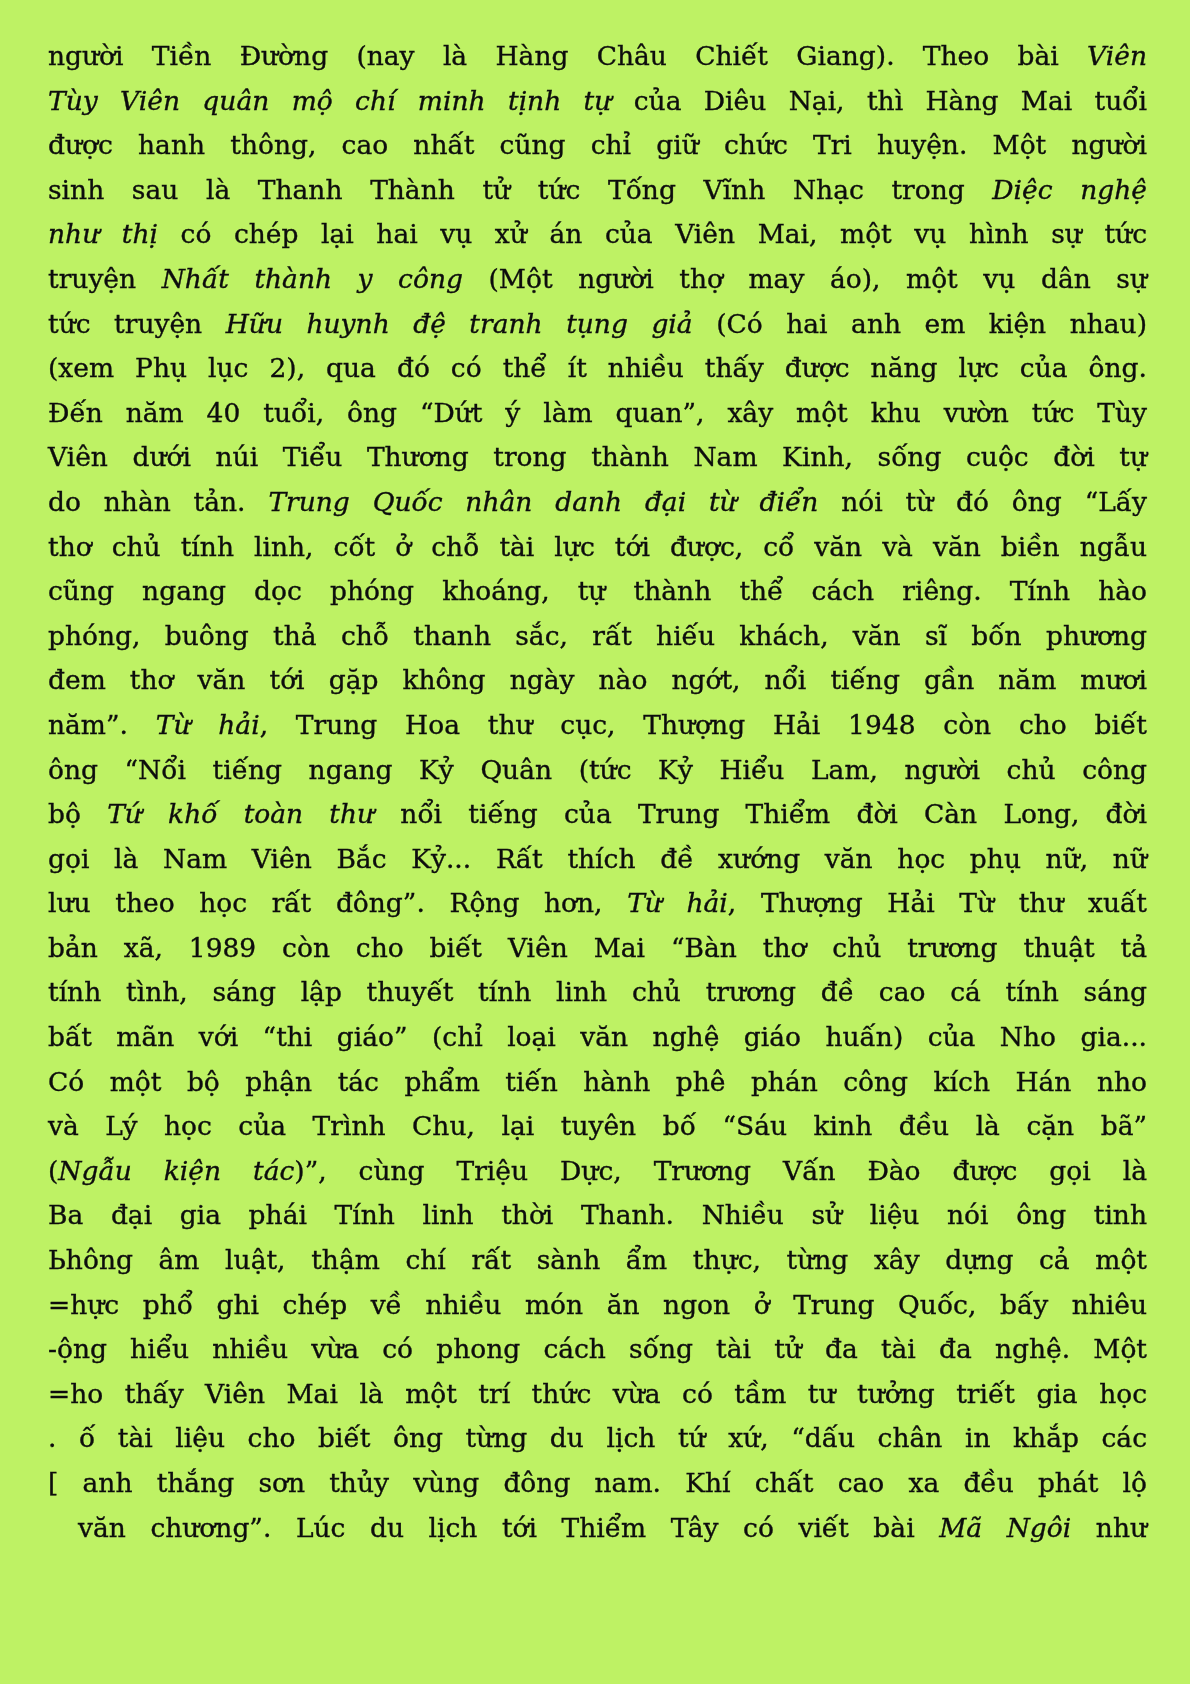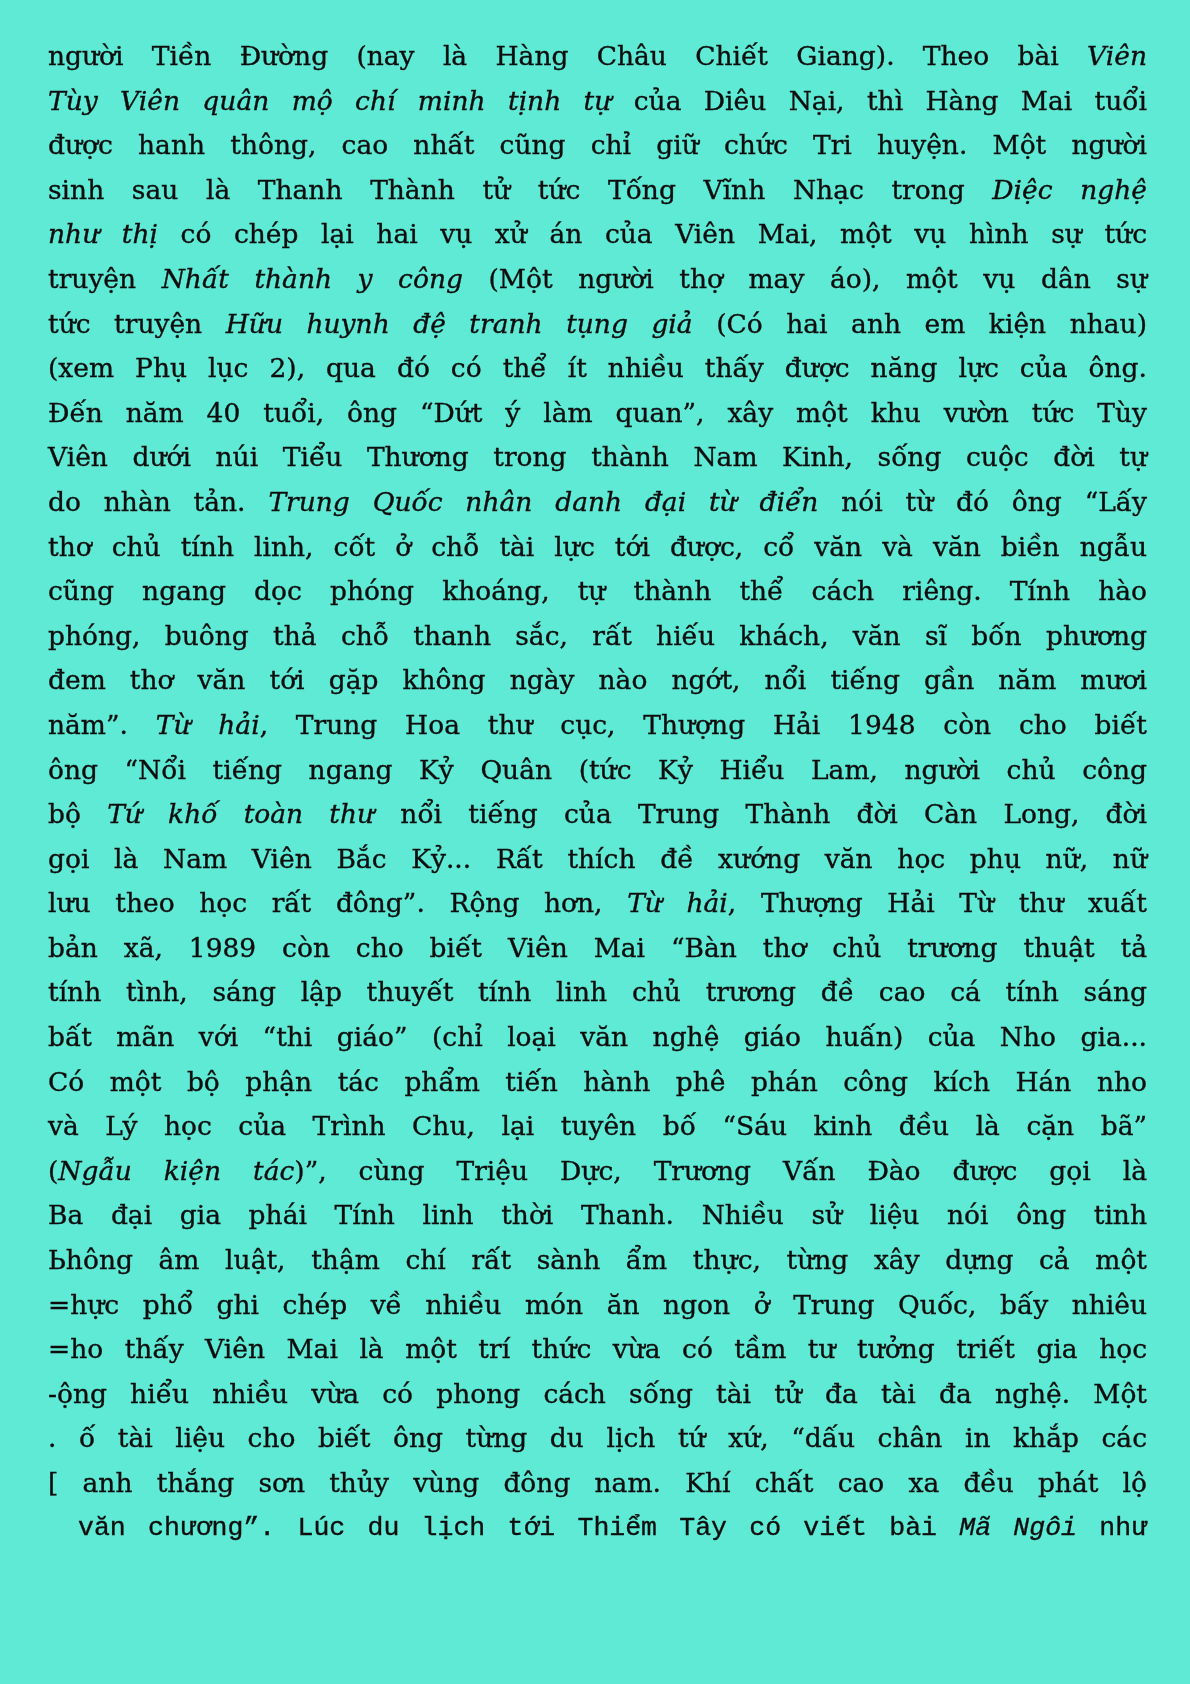--- a/index.html
+++ b/index.html
@@ -4,21 +4,21 @@
 <style>
   html, body {
     margin: 0;
     padding: 0;
     background: #ffffff;
   }
   .page {
     position: relative;
     width: 1190px;
     height: 1684px;
-    background: #5eead4;
+    background: #bef264;
     overflow: hidden;
   }
   .text-block {
     position: absolute;
     left: 48px;
     top: 34px;
     width: 1099px;
     font-family: "DejaVu Serif", "Liberation Serif", serif;
     font-size: 26.5px;
     color: #0d0d0d;
@@ -27,21 +27,20 @@
   .line {
     height: 44.6px;
     line-height: 44.6px;
     text-align: justify;
     text-align-last: justify;
     white-space: nowrap;
     overflow: visible;
   }
   .line.indent {
     padding-left: 30px;
-    font-family: Liberation Mono, monospace;
   }
   .it {
     font-style: italic;
   }
 </style>
 </head>
 <body>
 
 <div class="page">
   <div class="text-block" id="text-block">
@@ -55,32 +54,32 @@
       <div class="line"><span class="">(xem Phụ lục 2), qua đó có thể ít nhiều thấy được năng lực của ông.</span></div>
       <div class="line"><span class="">Đến năm 40 tuổi, ông “Dứt ý làm quan”, xây một khu vườn tức Tùy</span></div>
       <div class="line"><span class="">Viên dưới núi Tiểu Thương trong thành Nam Kinh, sống cuộc đời tự</span></div>
       <div class="line"><span class="">do nhàn tản. </span><span class="it">Trung Quốc nhân danh đại từ điển</span><span class=""> nói từ đó ông “Lấy</span></div>
       <div class="line"><span class="">thơ chủ tính linh, cốt ở chỗ tài lực tới được, cổ văn và văn biền ngẫu</span></div>
       <div class="line"><span class="">cũng ngang dọc phóng khoáng, tự thành thể cách riêng. Tính hào</span></div>
       <div class="line"><span class="">phóng, buông thả chỗ thanh sắc, rất hiếu khách, văn sĩ bốn phương</span></div>
       <div class="line"><span class="">đem thơ văn tới gặp không ngày nào ngớt, nổi tiếng gần năm mươi</span></div>
       <div class="line"><span class="">năm”. </span><span class="it">Từ hải</span><span class="">, Trung Hoa thư cục, Thượng Hải 1948 còn cho biết</span></div>
       <div class="line"><span class="">ông “Nổi tiếng ngang Kỷ Quân (tức Kỷ Hiểu Lam, người chủ công</span></div>
-      <div class="line"><span class="">bộ </span><span class="it">Tứ khố toàn thư</span><span class=""> nổi tiếng của Trung Thành đời Càn Long, đời</span></div>
+      <div class="line"><span class="">bộ </span><span class="it">Tứ khố toàn thư</span><span class=""> nổi tiếng của Trung Thiểm đời Càn Long, đời</span></div>
       <div class="line"><span class="">gọi là Nam Viên Bắc Kỷ... Rất thích đề xướng văn học phụ nữ, nữ</span></div>
       <div class="line"><span class="">lưu theo học rất đông”. Rộng hơn, </span><span class="it">Từ hải</span><span class="">, Thượng Hải Từ thư xuất</span></div>
       <div class="line"><span class="">bản xã, 1989 còn cho biết Viên Mai “Bàn thơ chủ trương thuật tả</span></div>
       <div class="line"><span class="">tính tình, sáng lập thuyết tính linh chủ trương đề cao cá tính sáng</span></div>
       <div class="line"><span class="">bất mãn với “thi giáo” (chỉ loại văn nghệ giáo huấn) của Nho gia...</span></div>
       <div class="line"><span class="">Có một bộ phận tác phẩm tiến hành phê phán công kích Hán nho</span></div>
       <div class="line"><span class="">và Lý học của Trình Chu, lại tuyên bố “Sáu kinh đều là cặn bã”</span></div>
       <div class="line"><span class="">(</span><span class="it">Ngẫu kiện tác</span><span class="">)”, cùng Triệu Dực, Trương Vấn Đào được gọi là</span></div>
       <div class="line"><span class="">Ba đại gia phái Tính linh thời Thanh. Nhiều sử liệu nói ông tinh</span></div>
       <div class="line"><span class="">Ьhông âm luật, thậm chí rất sành ẩm thực, từng xây dựng cả một</span></div>
       <div class="line"><span class="">=hực phổ ghi chép về nhiều món ăn ngon ở Trung Quốc, bấy nhiêu</span></div>
+      <div class="line"><span class="">-ộng hiểu nhiều vừa có phong cách sống tài tử đa tài đa nghệ. Một</span></div>
       <div class="line"><span class="">=ho thấy Viên Mai là một trí thức vừa có tầm tư tưởng triết gia học</span></div>
-      <div class="line"><span class="">-ộng hiểu nhiều vừa có phong cách sống tài tử đa tài đa nghệ. Một</span></div>
       <div class="line"><span class="">. ố tài liệu cho biết ông từng du lịch tứ xứ, “dấu chân in khắp các</span></div>
       <div class="line"><span class="">[ anh thắng sơn thủy vùng đông nam. Khí chất cao xa đều phát lộ</span></div>
       <div class="line indent"><span class="">văn chương”. Lúc du lịch tới Thiểm Tây có viết bài </span><span class="it">Mã Ngôi</span><span class=""> như</span></div>
       <div class="line"></div>
     </div>
 </div>
 
 </body></html>

